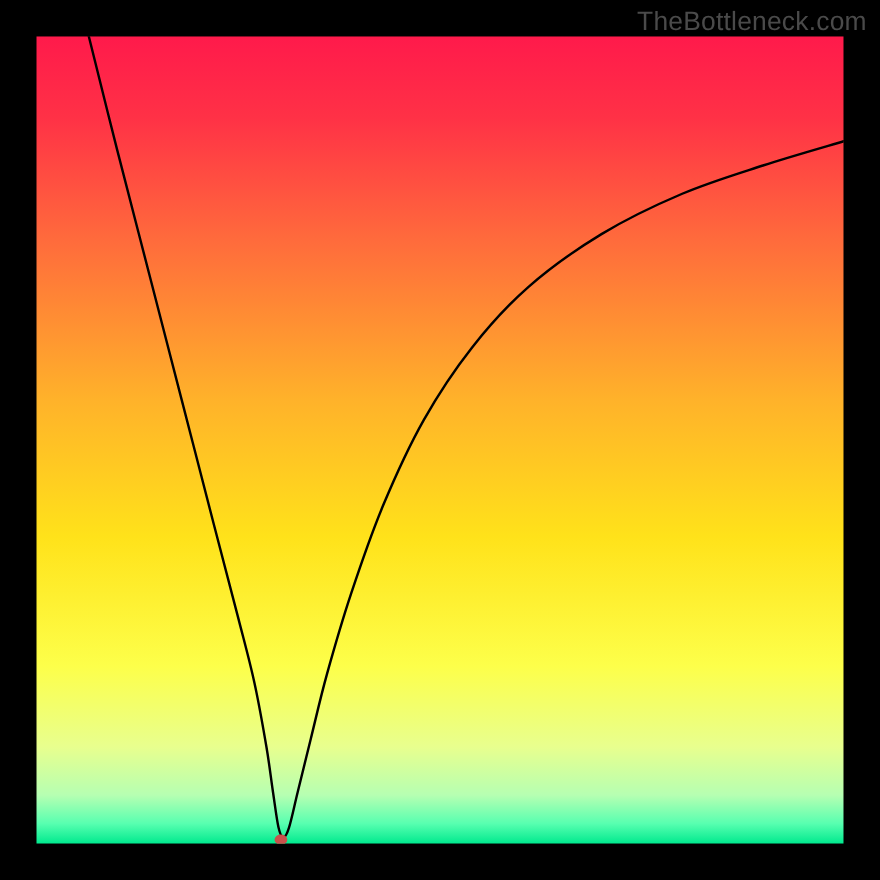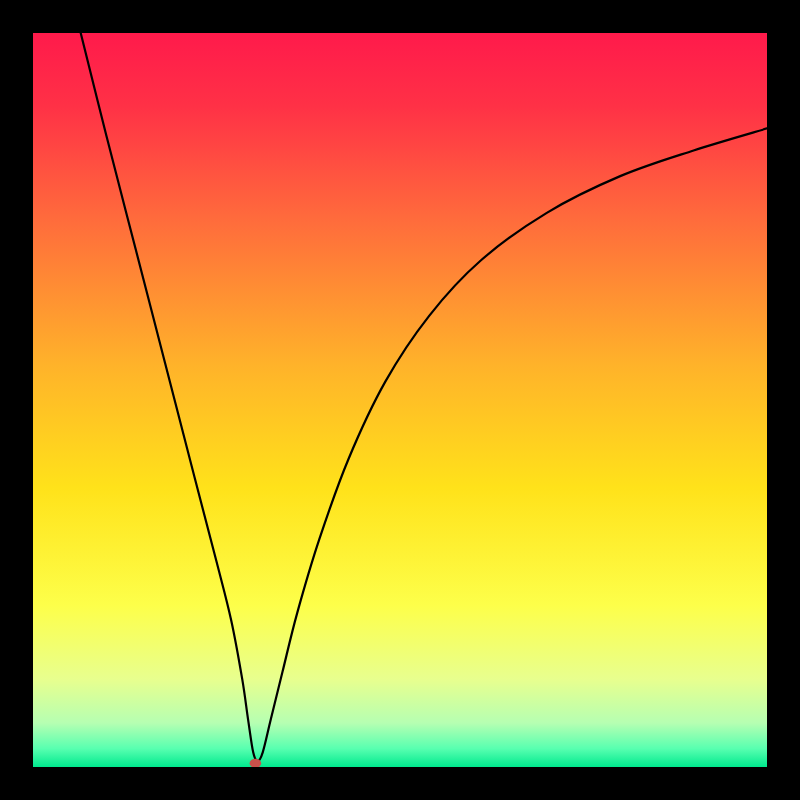--- a/index.html
+++ b/index.html
@@ -33,20 +33,21 @@
     top: 33px;
     width: 734px;
     height: 734px;
   }
   svg { display: block; }
 </style>
 </head>
 <body>
 
 <div class="frame">
+  <div class="watermark">TheBottleneck.com</div>
 
   <div class="plot">
     <svg id="chart-svg" width="734" height="734" viewBox="0 0 734 734">
       <defs>
         <linearGradient id="bg-grad" x1="0" y1="0" x2="0" y2="1">
             <stop offset="0%" stop-color="#ff1a4b"></stop>
             <stop offset="10%" stop-color="#ff3146"></stop>
             <stop offset="25%" stop-color="#ff6a3c"></stop>
             <stop offset="45%" stop-color="#ffb22a"></stop>
             <stop offset="62%" stop-color="#ffe21a"></stop>

